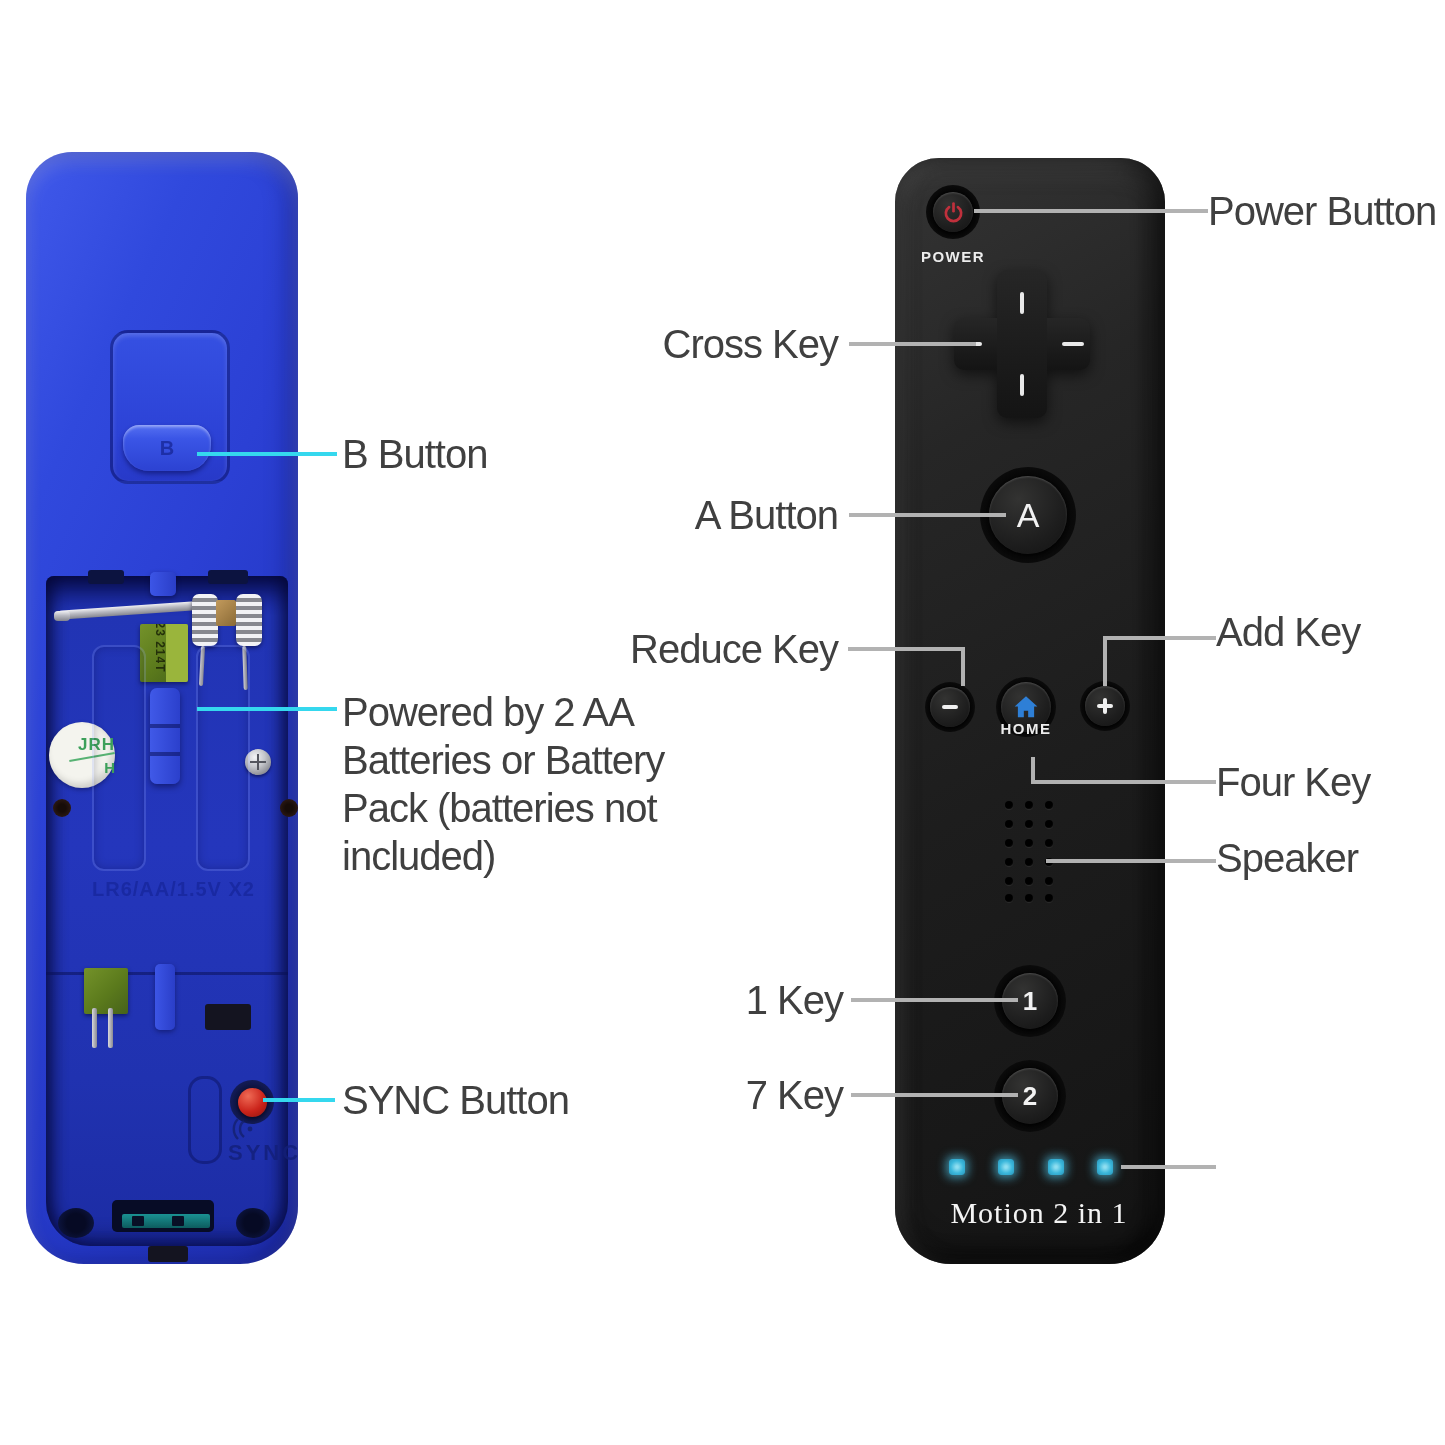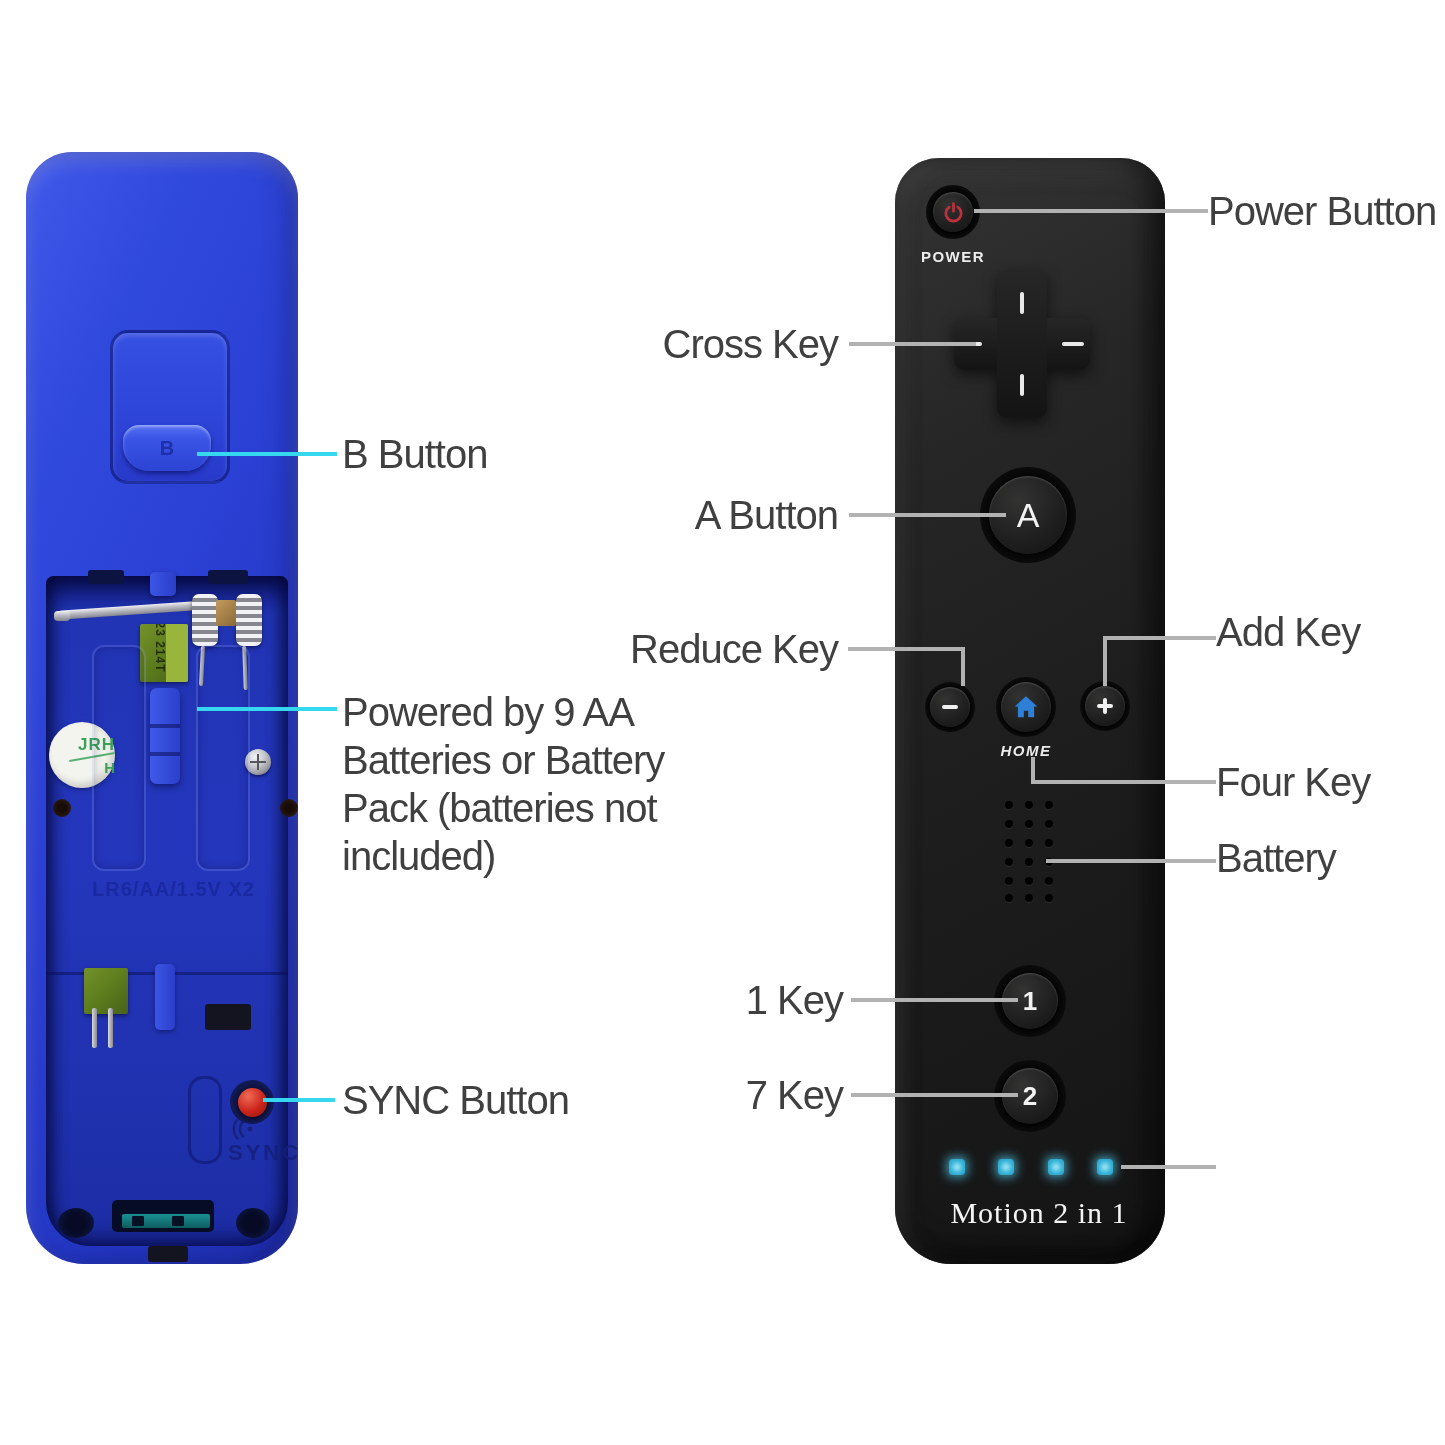--- a/index.html
+++ b/index.html
@@ -222,21 +222,21 @@
     </div>
 
     <div class="recess" style="left:185px;top:523px;width:50px;height:50px;"></div>
     <div class="btn" style="left:190px;top:528px;width:40px;height:40px;">
       <div style="position:relative;width:16px;height:16px;">
         <div class="bar-icon" style="left:0;top:6px;width:16px;height:4px;"></div>
         <div class="bar-icon" style="left:6px;top:0;width:4px;height:16px;"></div>
       </div>
     </div>
 
-    <div class="wlabel" style="left:91px;top:584px;width:80px;font-style:italic;">HOME</div>
+    <div class="wlabel" style="left:91px;top:562px;width:80px;">HOME</div>
 
     <div>
       <div class="sp-dot" style="left:110px;top:643px;"></div>
         <div class="sp-dot" style="left:130px;top:643px;"></div>
         <div class="sp-dot" style="left:150px;top:643px;"></div>
       <div class="sp-dot" style="left:110px;top:662px;"></div>
         <div class="sp-dot" style="left:130px;top:662px;"></div>
         <div class="sp-dot" style="left:150px;top:662px;"></div>
       <div class="sp-dot" style="left:110px;top:681px;"></div>
         <div class="sp-dot" style="left:130px;top:681px;"></div>
@@ -286,26 +286,26 @@
   <div class="ln cyan" style="left:197px;top:452px;width:140px;height:4px;"></div>
   <div class="ln cyan" style="left:197px;top:707px;width:140px;height:4px;"></div>
   <div class="ln cyan" style="left:263px;top:1098px;width:72px;height:4px;"></div>
 
   <div class="lbl" style="left:1208px;top:187px;">Power Button</div>
   <div class="lbl r" style="right:607px;top:320px;">Cross Key</div>
   <div class="lbl r" style="right:607px;top:491px;">A Button</div>
   <div class="lbl r" style="right:607px;top:625px;">Reduce Key</div>
   <div class="lbl" style="left:1216px;top:608px;">Add Key</div>
   <div class="lbl" style="left:1216px;top:758px;">Four Key</div>
-  <div class="lbl" style="left:1216px;top:834px;">Battery</div>
+  <div class="lbl" style="left:1216px;top:834px;">Speaker</div>
   <div class="lbl r" style="right:602px;top:976px;">1 Key</div>
   <div class="lbl r" style="right:602px;top:1071px;">7 Key</div>
 
   <div class="lbl" style="left:342px;top:430px;">B Button</div>
   <div class="lbl wrap" style="left:342px;top:688px;line-height:48px;">
-    <div>Powered by 9 AA</div>
+    <div>Powered by 2 AA</div>
     <div>Batteries or Battery</div>
     <div>Pack (batteries not</div>
     <div>included)</div>
   </div>
   <div class="lbl" style="left:342px;top:1076px;">SYNC Button</div>
 
 </div>
 
 </body></html>

